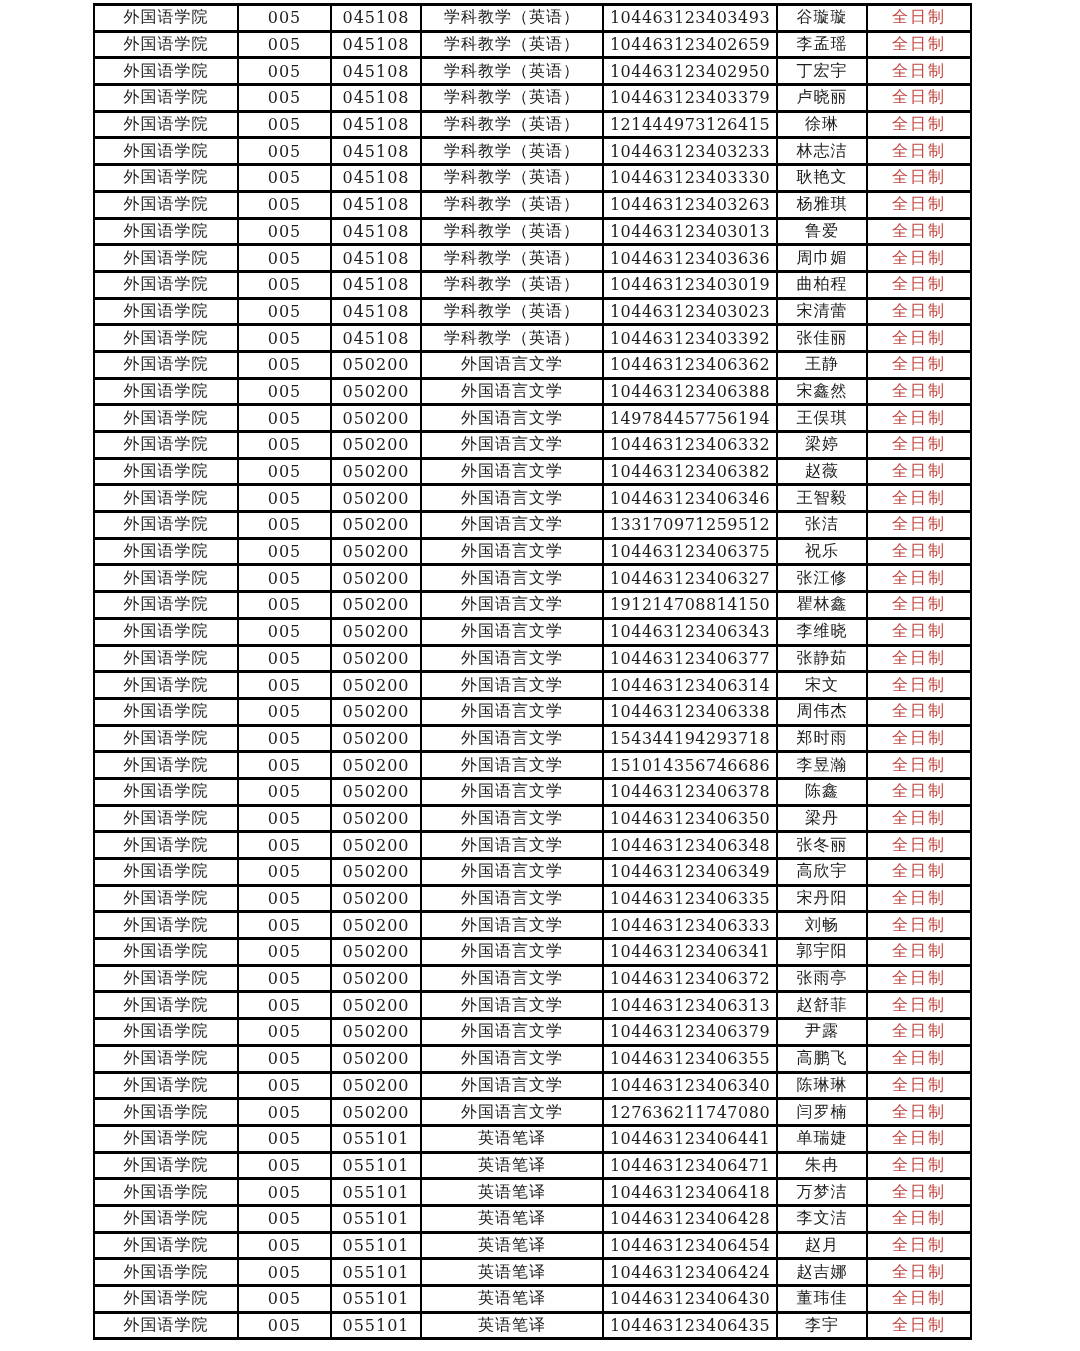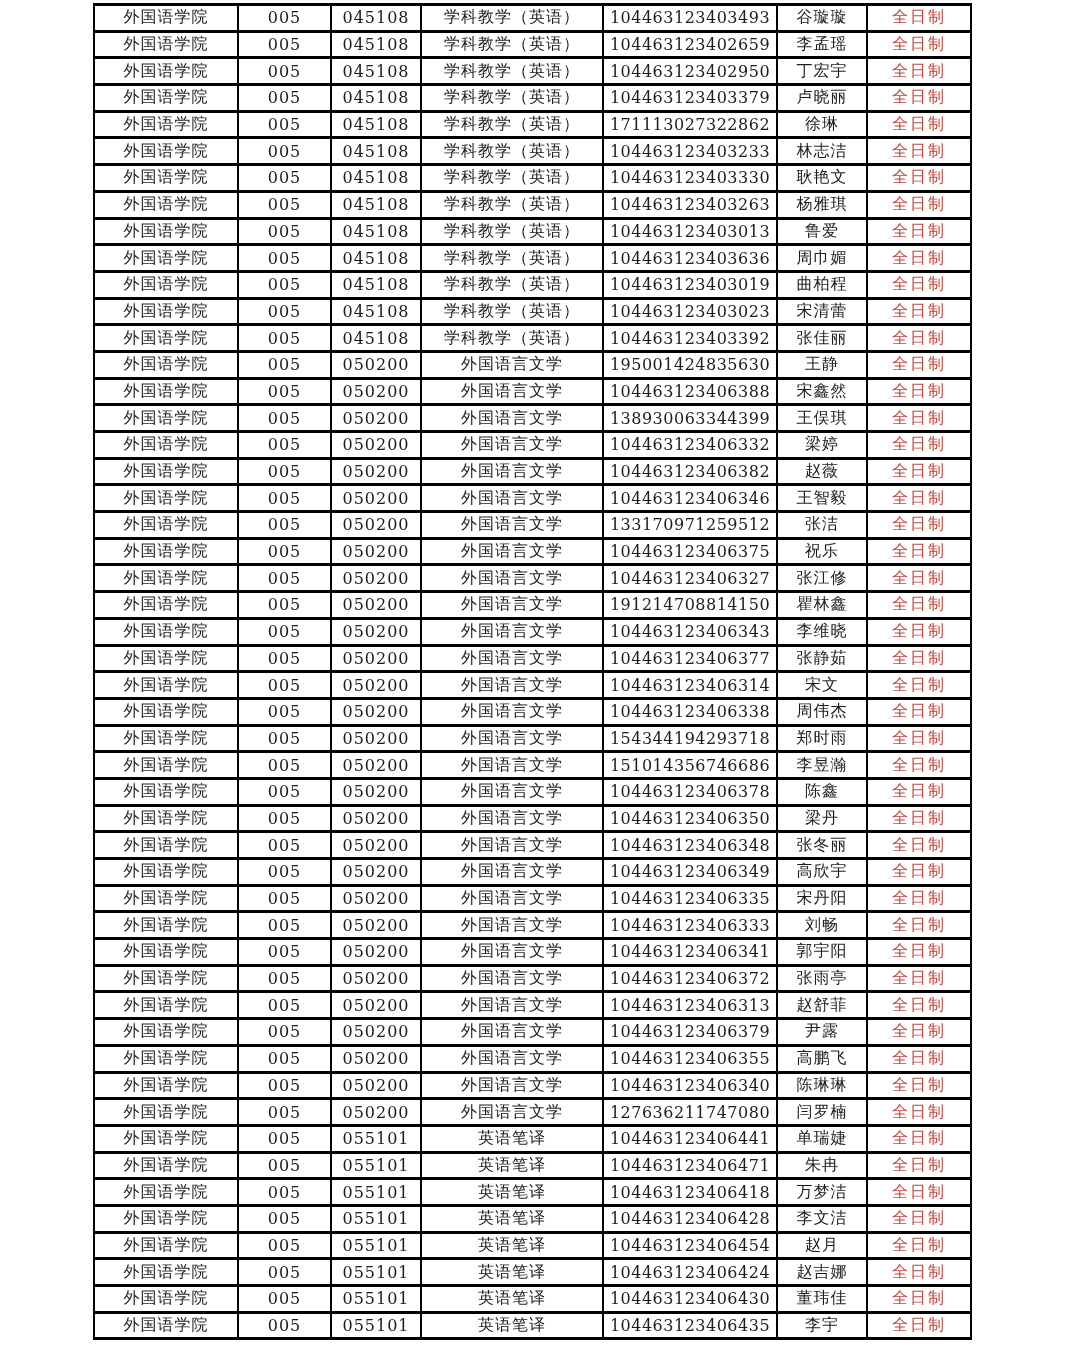--- a/index.html
+++ b/index.html
@@ -101,21 +101,21 @@
           <td>学科教学（英语）</td>
           <td class="id-cell">104463123403379</td>
           <td>卢晓丽</td>
           <td class="red" style="color: rgb(194, 69, 63);">全日制</td>
         </tr>
         <tr>
           <td>外国语学院</td>
           <td>005</td>
           <td>045108</td>
           <td>学科教学（英语）</td>
-          <td class="id-cell">171113027322862</td>
+          <td class="id-cell">121444973126415</td>
           <td>徐琳</td>
           <td class="red" style="color: rgb(194, 69, 63);">全日制</td>
         </tr>
         <tr>
           <td>外国语学院</td>
           <td>005</td>
           <td>045108</td>
           <td>学科教学（英语）</td>
           <td class="id-cell">104463123403233</td>
           <td>林志洁</td>
@@ -182,39 +182,39 @@
           <td>学科教学（英语）</td>
           <td class="id-cell">104463123403392</td>
           <td>张佳丽</td>
           <td class="red" style="color: rgb(194, 69, 63);">全日制</td>
         </tr>
         <tr>
           <td>外国语学院</td>
           <td>005</td>
           <td>050200</td>
           <td>外国语言文学</td>
-          <td class="id-cell">195001424835630</td>
+          <td class="id-cell">104463123406362</td>
           <td>王静</td>
           <td class="red" style="color: rgb(194, 69, 63);">全日制</td>
         </tr>
         <tr>
           <td>外国语学院</td>
           <td>005</td>
           <td>050200</td>
           <td>外国语言文学</td>
           <td class="id-cell">104463123406388</td>
           <td>宋鑫然</td>
           <td class="red" style="color: rgb(194, 69, 63);">全日制</td>
         </tr>
         <tr>
           <td>外国语学院</td>
           <td>005</td>
           <td>050200</td>
           <td>外国语言文学</td>
-          <td class="id-cell">138930063344399</td>
+          <td class="id-cell">149784457756194</td>
           <td>王俣琪</td>
           <td class="red" style="color: rgb(194, 69, 63);">全日制</td>
         </tr>
         <tr>
           <td>外国语学院</td>
           <td>005</td>
           <td>050200</td>
           <td>外国语言文学</td>
           <td class="id-cell">104463123406332</td>
           <td>梁婷</td>

